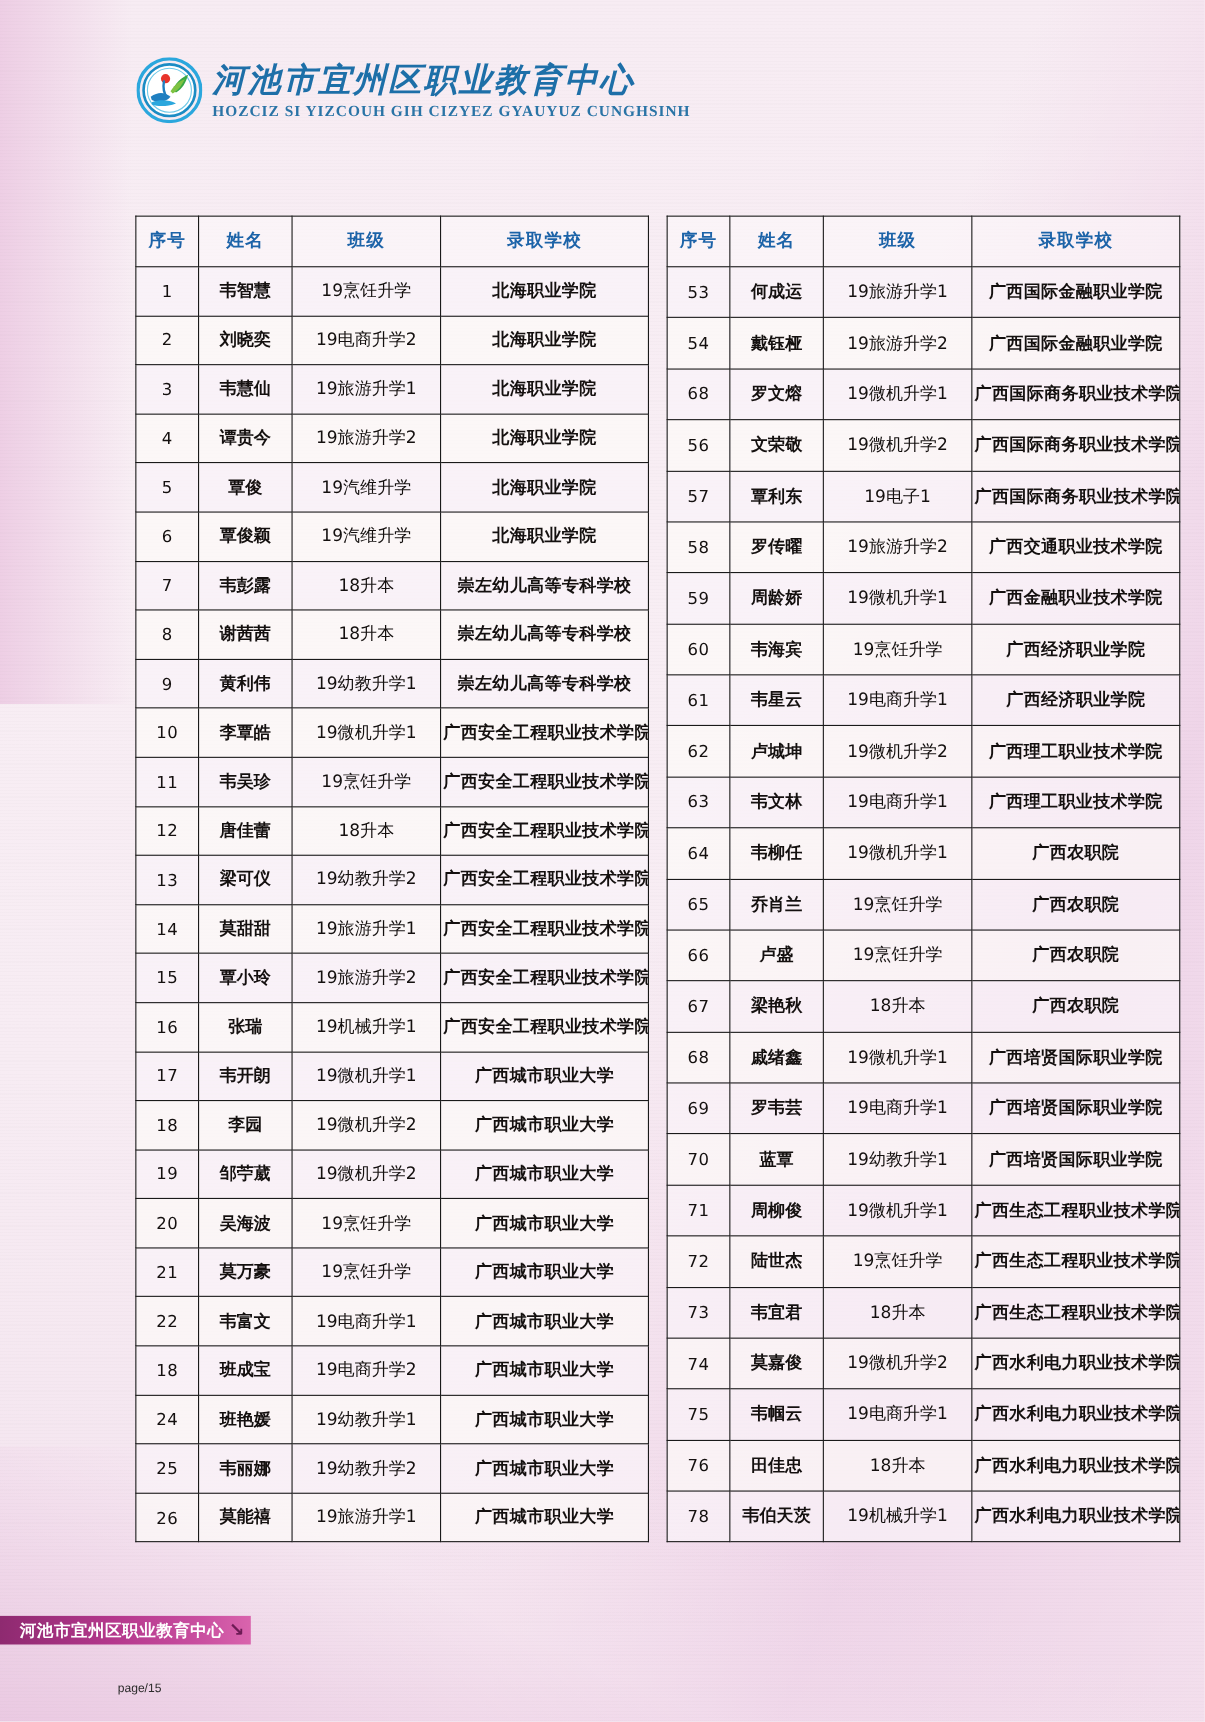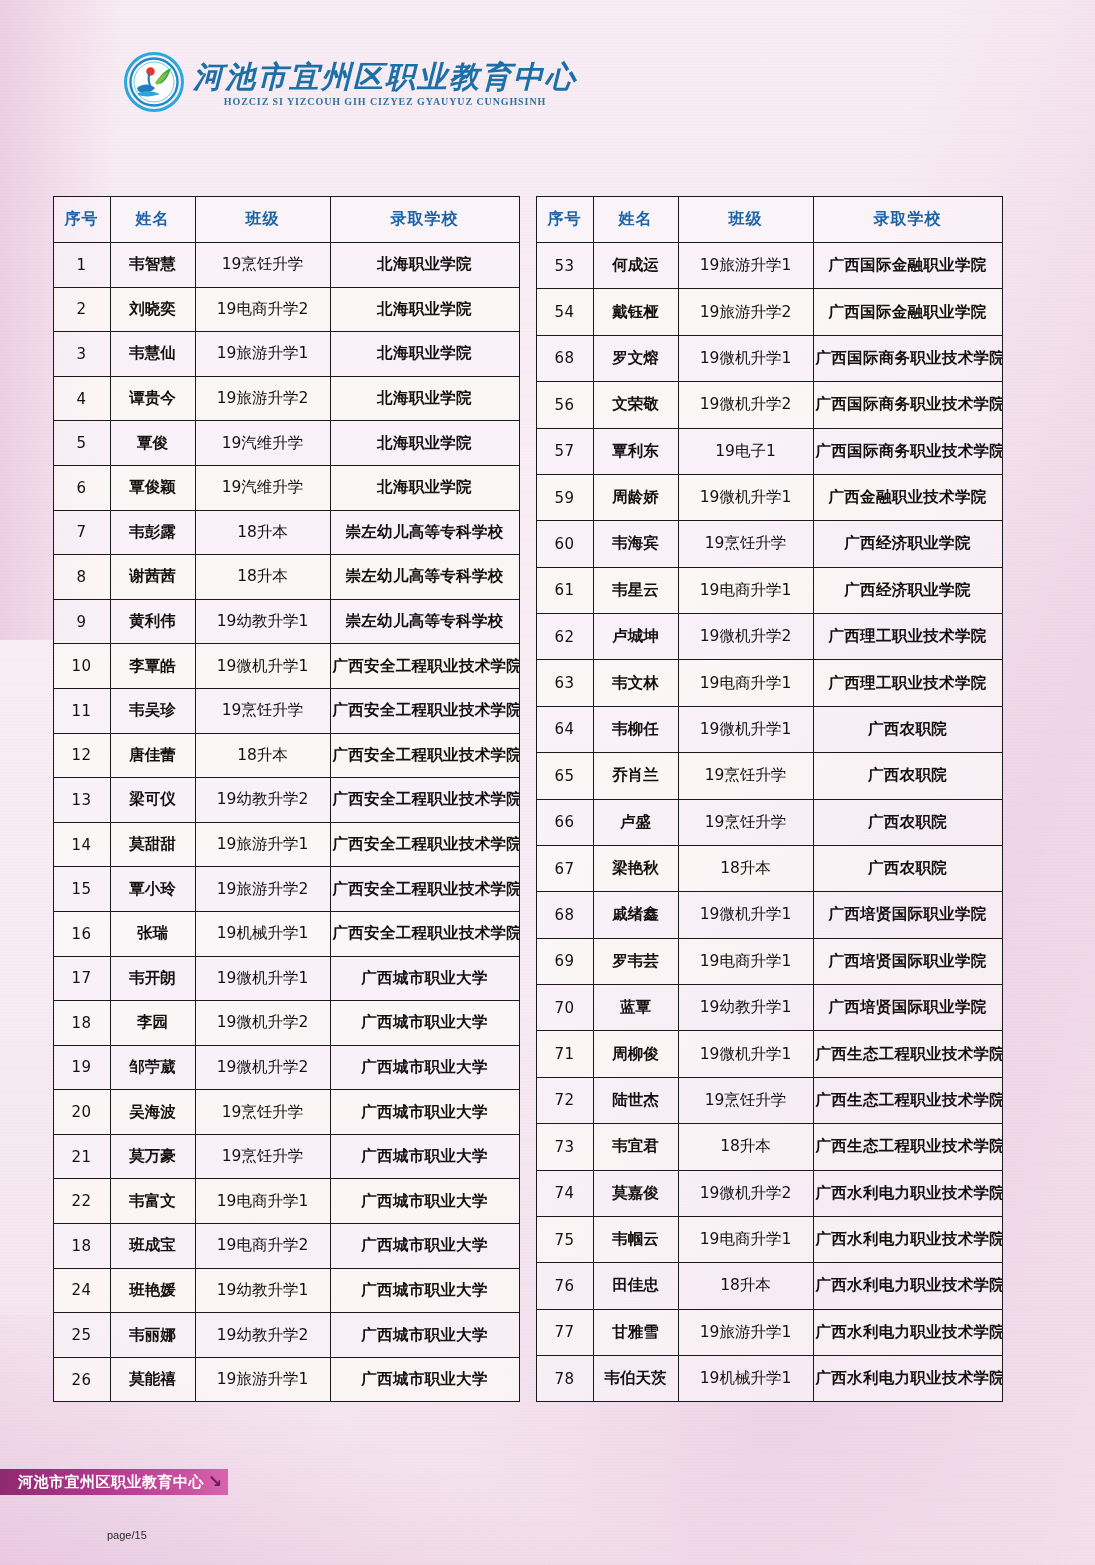--- a/index.html
+++ b/index.html
@@ -77,39 +77,38 @@
     font-size: 30px;
     font-weight: bold;
     font-style: italic;
     letter-spacing: 2px;
     color: #1d6fa8;
     line-height: 1.05;
     white-space: nowrap;
   }
   .school-name-zh {
     font-family: "Liberation Serif", "DejaVu Serif", serif;
-    font-size: 10px;
+    font-size: 14px;
     font-weight: bold;
     letter-spacing: 0.9px;
     color: #2a74a6;
     margin-top: 4px;
     white-space: nowrap;
     text-align: center;
   }
 
   
   .tables-wrap {
     position: absolute;
     left: 123px;
     top: 196px;
     width: 809px;
     display: flex;
     gap: 16px;
     z-index: 4;
-    justify-content: center;
   }
   table.roster {
     border-collapse: collapse;
     table-layout: fixed;
     width: 466px;
     background: rgba(253,250,252,0.55);
   }
   table.roster th, table.roster td {
     border: 1.4px solid #1a1a1a;
     height: 44.6px;
@@ -434,20 +433,26 @@
           <td class="cls">19微机升学2</td>
           <td class="school">广西国际商务职业技术学院</td>
         </tr>
         <tr>
           <td class="idx">57</td>
           <td class="name">覃利东</td>
           <td class="cls">19电子1</td>
           <td class="school">广西国际商务职业技术学院</td>
         </tr>
         <tr>
+          <td class="idx">58</td>
+          <td class="name">罗传曜</td>
+          <td class="cls">19旅游升学2</td>
+          <td class="school">广西交通职业技术学院</td>
+        </tr>
+        <tr>
           <td class="idx">59</td>
           <td class="name">周龄娇</td>
           <td class="cls">19微机升学1</td>
           <td class="school">广西金融职业技术学院</td>
         </tr>
         <tr>
           <td class="idx">60</td>
           <td class="name">韦海宾</td>
           <td class="cls">19烹饪升学</td>
           <td class="school">广西经济职业学院</td>
@@ -542,26 +547,20 @@
           <td class="cls">19电商升学1</td>
           <td class="school">广西水利电力职业技术学院</td>
         </tr>
         <tr>
           <td class="idx">76</td>
           <td class="name">田佳忠</td>
           <td class="cls">18升本</td>
           <td class="school">广西水利电力职业技术学院</td>
         </tr>
         <tr>
-          <td class="idx">77</td>
-          <td class="name">甘雅雪</td>
-          <td class="cls">19旅游升学1</td>
-          <td class="school">广西水利电力职业技术学院</td>
-        </tr>
-        <tr>
           <td class="idx">78</td>
           <td class="name">韦伯天茨</td>
           <td class="cls">19机械升学1</td>
           <td class="school">广西水利电力职业技术学院</td>
         </tr>
       </tbody>
   </table>
 
 </div>
 

